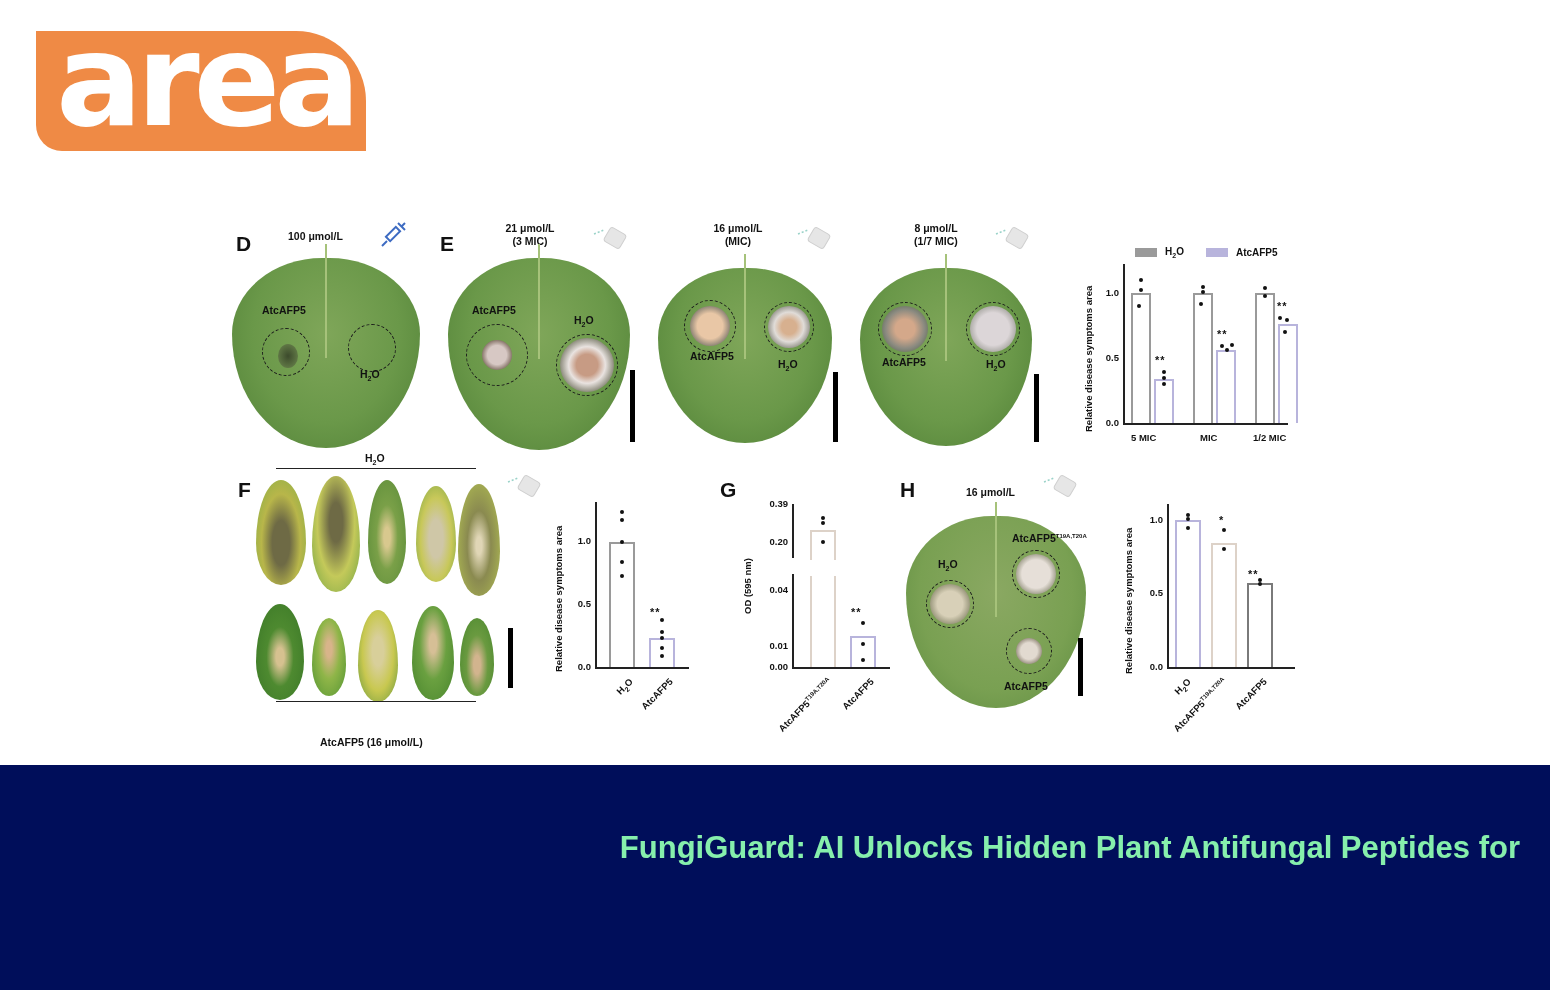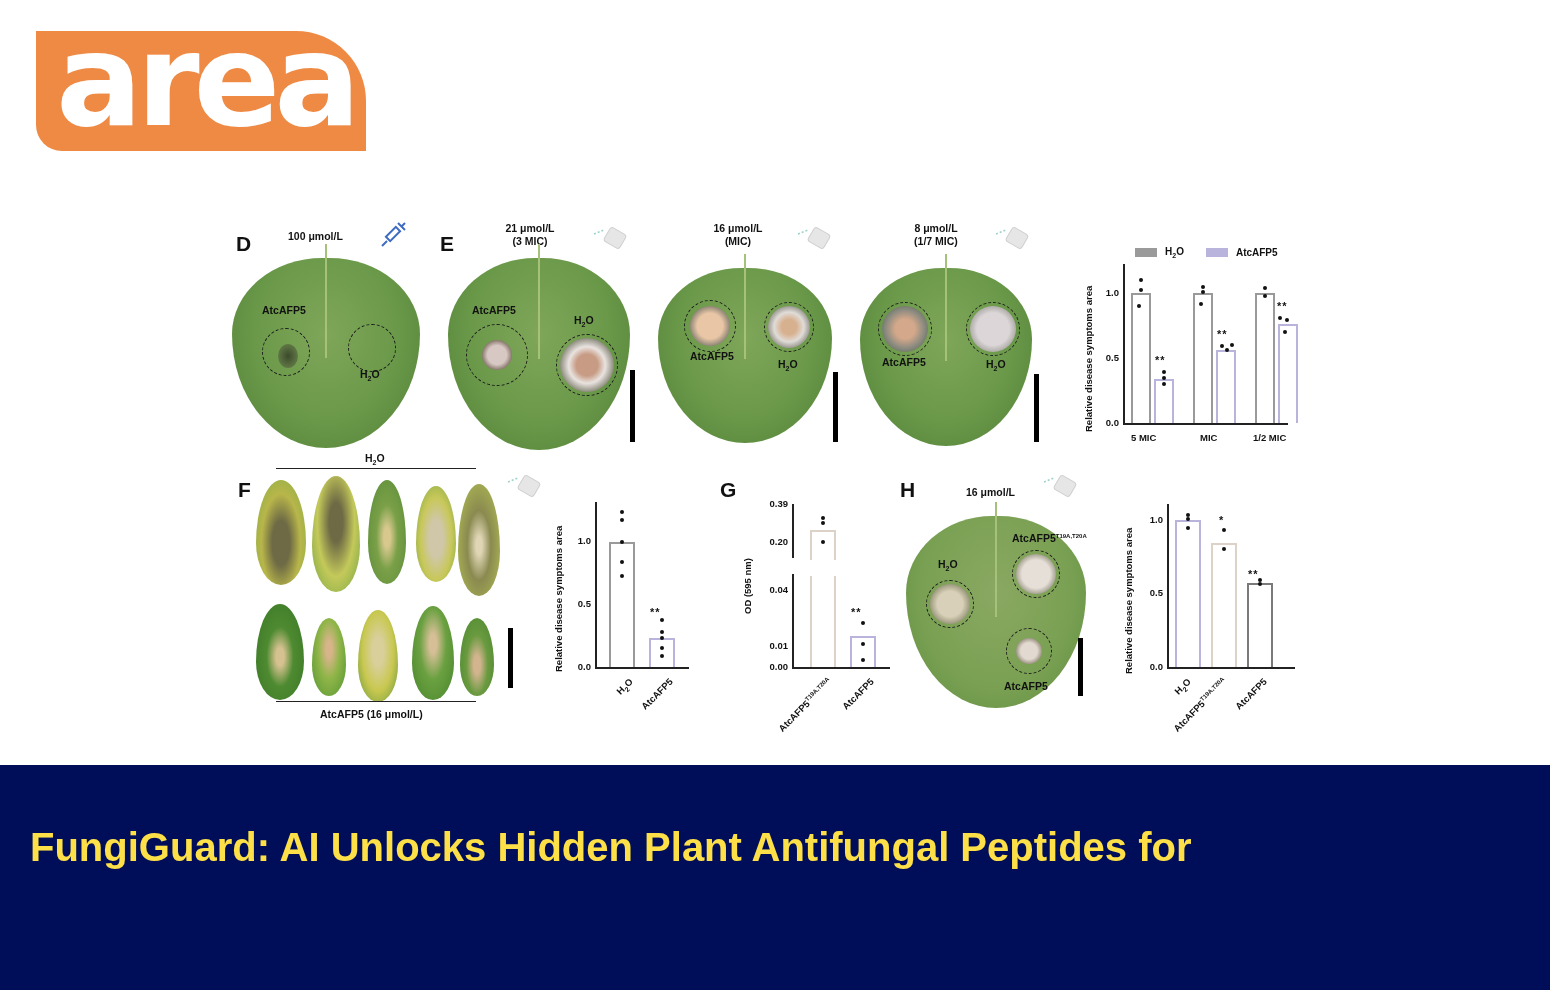--- a/index.html
+++ b/index.html
@@ -41,21 +41,21 @@
   .xcat { position: absolute; font-weight: bold; font-size: 9.5px; white-space: nowrap; color: #111; }
   .xcat.rot { transform: rotate(-45deg); transform-origin: right top; text-align: right; }
   .legend { position: absolute; display: flex; align-items: center; gap: 8px; font-weight: bold; font-size: 10px; }
   .legend .sw { width: 22px; height: 9px; display: inline-block; }
 
   .hline { position: absolute; height: 1px; background: #222; }
   .f-leaf { position: absolute; border-radius: 50% 50% 50% 50% / 60% 60% 40% 40%; }
 
   
   .banner { position: absolute; left: 0; top: 765px; width: 1550px; height: 225px; background: #000e5a; padding: 40px 30px 0 30px; }
-  .banner-title { font-family: "Liberation Sans", sans-serif; font-weight: bold; color: #fde047; font-size: 40px; line-height: 85px; letter-spacing: 0px; }
+  .banner-title { font-family: "Liberation Sans", sans-serif; font-weight: bold; color: #86efac; font-size: 31px; line-height: 85px; letter-spacing: 0px; text-align: right; }
 </style>
 </head>
 <body>
 
 <div class="logo">
   <div class="logo-badge">
     <span class="logo-badge-text">area</span>
   </div>
 </div>
 
@@ -201,21 +201,21 @@
   <div class="f-leaf" style="left:196px;top:276px;width:40px;height:96px;background:radial-gradient(ellipse at 50% 55%,#cfc7a7 25%,#c8c85a 55%,#8fae48 85%);"></div>
   <div class="f-leaf" style="left:238px;top:274px;width:42px;height:112px;background:radial-gradient(ellipse at 50% 55%,#e0d6b6 10%,#8a8a50 40%,#a8b252 80%);"></div>
 
   <div class="f-leaf" style="left:36px;top:394px;width:48px;height:96px;background:radial-gradient(ellipse at 50% 55%,#d6c190 12%,#4e8a30 40%,#3d7a28 90%);"></div>
   <div class="f-leaf" style="left:92px;top:408px;width:34px;height:78px;background:radial-gradient(ellipse at 50% 40%,#d8b48a 12%,#8fb548 45%,#5d9a36 90%);"></div>
   <div class="f-leaf" style="left:138px;top:400px;width:40px;height:92px;background:radial-gradient(ellipse at 50% 45%,#d8cf9a 20%,#c8c850 55%,#7aa040 90%);"></div>
   <div class="f-leaf" style="left:192px;top:396px;width:42px;height:94px;background:radial-gradient(ellipse at 50% 40%,#d6bf96 12%,#6aa040 45%,#4e8a30 90%);"></div>
   <div class="f-leaf" style="left:240px;top:408px;width:34px;height:78px;background:radial-gradient(ellipse at 50% 60%,#d2b48e 14%,#6a9a40 45%,#4e8a30 90%);"></div>
   <div class="scale-bar" style="left:288px;top:418px;height:60px;"></div>
   <div class="hline" style="left:56px;top:491px;width:200px;"></div>
-  <span class="leaf-label" style="left:100px;top:498px;">AtcAFP5 (16 μmol/L)</span>
+  <span class="leaf-label" style="left:100px;top:526px;">AtcAFP5 (16 μmol/L)</span>
 
   <div class="chart" style="left:325px;top:280px;width:170px;height:260px;">
     <span class="ylabel" style="left:8px;top:182px;">Relative disease symptoms area</span>
     <div class="axis-y" style="left:50px;top:12px;height:166px;"></div>
     <div class="axis-x" style="left:50px;top:177px;width:94px;"></div>
     <span class="tick" style="left:20px;top:171px;width:26px;">0.0</span>
     <span class="tick" style="left:20px;top:108px;width:26px;">0.5</span>
     <span class="tick" style="left:20px;top:45px;width:26px;">1.0</span>
     <div class="bar" style="left:64px;top:52px;width:26px;height:125px;border-color:#9a9a9a;"></div>
     <div class="bar" style="left:104px;top:148px;width:26px;height:29px;border-color:#b8b4dc;"></div>

